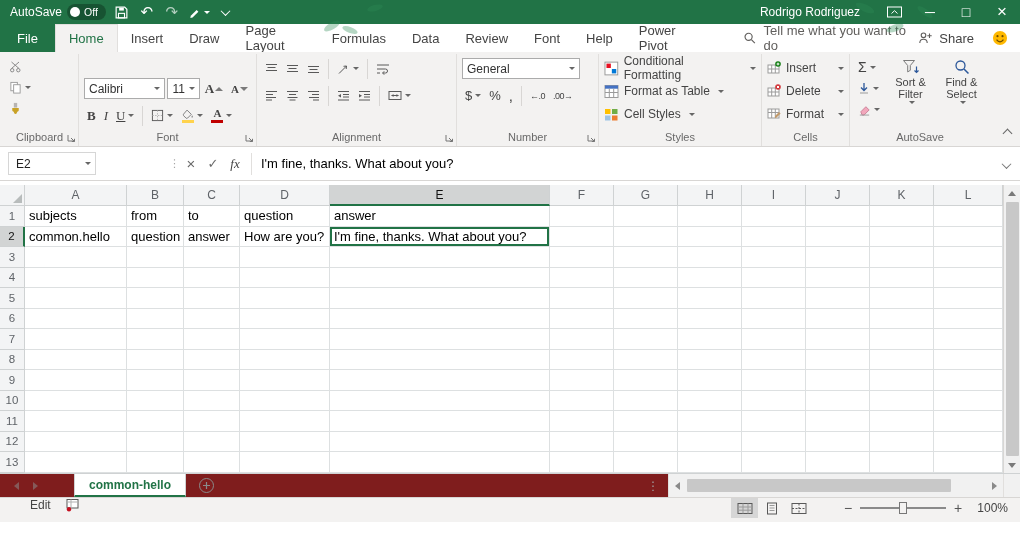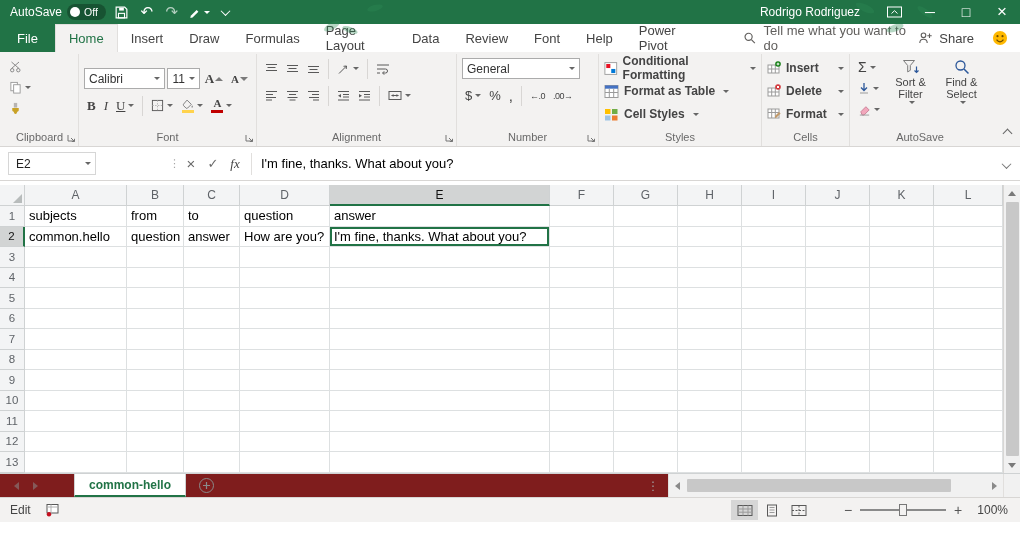--- a/index.html
+++ b/index.html
@@ -45,21 +45,21 @@
   .combo { background:#fff; border:1px solid #ababab; height:21px; display:flex; align-items:center; font-size:12px; color:#333; padding:0 4px; }
   .combo .dd { margin-left:auto; }
   .dd { width:0; height:0; border-left:3px solid transparent; border-right:3px solid transparent; border-top:3.5px solid #666; display:inline-block; margin-left:3px; flex:none; }
   .frow { display:flex; align-items:center; gap:2px; height:25px; }
   .glyphB { font-weight:bold; font-family:"Liberation Serif",serif; font-size:13px; }
   .glyphI { font-style:italic; font-family:"Liberation Serif",serif; font-size:13px; }
   .glyphU { text-decoration:underline; font-family:"Liberation Serif",serif; font-size:13px; }
   .stack { display:flex; flex-direction:column; align-items:center; line-height:10px; }
   .cbar { width:12px; height:3px; display:block; margin-top:1px; }
   .vsep { width:1px; height:20px; background:#d8d6d4; margin:0 3px; }
-  .style-row, .cells-row { display:flex; align-items:center; gap:5px; font-size:12px; color:#444; height:22px;font-weight:bold; }
+  .style-row, .cells-row { display:flex; align-items:center; gap:5px; font-size:12px; color:#444; height:22px; }
   .big-btn { width:48px; display:flex; flex-direction:column; align-items:center; text-align:center; font-size:11px; line-height:12px; color:#444; padding-top:3px; gap:1px; }
   .collapse-ribbon { position:absolute; right:9px; bottom:5px; color:#666; }
   .tiny { font-size:9px; color:#444; letter-spacing:-.5px; }
 
   
   .fbar { height:34px; background:#fff; border-bottom:1px solid #d8d6d4; display:flex; align-items:center; padding:0 6px 0 8px; flex:none; }
   .namebox { width:88px; height:23px; border:1px solid #d6d6d6; display:flex; align-items:center; font-size:12px; color:#222; padding:0 4px 0 7px; }
   .namebox .dd { margin-left:auto; }
   .fb-spacer { width:84px; display:flex; justify-content:flex-end; align-items:center; color:#a6a6a6; font-size:11px; }
   .fbtn { width:22px; text-align:center; font-size:13px; color:#6a6a6a; }
@@ -98,21 +98,21 @@
   .add-sheet { margin-left:12px; display:flex; align-items:center; }
   .hs { margin-left:auto; display:flex; align-items:center; height:100%; }
   .hs-dots { color:#a0a0a0; font-size:12px; margin-right:8px; letter-spacing:1px; }
   .hbar { display:flex; align-items:center; height:100%; border-left:1px solid #e1dfdd; }
   .htrack { width:300px; height:100%; background:#f1f1f1; display:flex; align-items:center; }
   .hthumb { width:88%; height:13px; background:#c8c8c8; border-radius:1px; margin-left:1px; }
   .harrow { width:17px; height:100%; display:flex; align-items:center; justify-content:center; background:#f1f1f1; }
   .hcorner { width:17px; height:100%; background:#f1f1f1; border-left:1px solid #e1dfdd; }
 
   
-  .statusbar { height:25px; background:#f3f2f1; border-top:1px solid #d8d6d4; display:flex; align-items:center; font-size:12px; color:#444; flex:none; }
+  .statusbar { height:25px; background:#f3f2f1; border-top:1px solid #d8d6d4; display:flex; align-items:flex-start; font-size:12px; color:#444; flex:none;padding-left:20px; }
   .sb-mode { padding-left:10px; }
   .sb-macro { margin-left:14px; display:flex; align-items:center; }
   .sb-right { margin-left:auto; display:flex; align-items:center; gap:0; }
   .viewbtn { width:27px; height:20px; display:flex; align-items:center; justify-content:center; }
   .viewbtn.active { background:#d6d6d6; }
   .zoomout, .zoomin { width:20px; text-align:center; font-size:14px; color:#555; }
   .ztrack { width:86px; height:2px; background:#8a8a8a; position:relative; margin:0 2px; }
   .ztick { position:absolute; left:50%; top:-3px; width:1px; height:8px; background:#8a8a8a; }
   .zthumb { position:absolute; left:calc(50% - 4px); top:-5px; width:8px; height:12px; background:#f3f2f1; border:1px solid #777; }
   .sb-zoom { width:46px; text-align:right; padding-right:12px; margin-left:6px; }
@@ -181,22 +181,22 @@
       <span class="winbtn" style="font-size:17px">×</span>
     </div>
   </div>
 
   <div class="tabrow">
     <div style="display:flex">
         <div class="rtab file">File</div>
         <div class="rtab active">Home</div>
         <div class="rtab">Insert</div>
         <div class="rtab">Draw</div>
+        <div class="rtab">Page Layout</div>
         <div class="rtab">Formulas</div>
-        <div class="rtab">Page Layout</div>
         <div class="rtab">Data</div>
         <div class="rtab">Review</div>
         <div class="rtab">Font</div>
         <div class="rtab">Help</div>
         <div class="rtab">Power Pivot</div>
       </div>
     <div class="tellme">
       <svg width="14" height="14" viewBox="0 0 14 14">
           <circle cx="5.8" cy="5.8" r="3.7" fill="none" stroke="#605e5c" stroke-width="1.2"></circle>
           <path d="M8.7 8.7l3.6 3.6" stroke="#605e5c" stroke-width="1.2"></path>
@@ -251,21 +251,21 @@
       <div class="rg-label">Clipboard</div>
       <span class="launcher">
           <svg width="9" height="9" viewBox="0 0 9 9">
             <path d="M1 1v6h6" fill="none" stroke="#767676"></path>
             <path d="M4 4l3.5 3.5M7.5 4.8v2.7H4.8" fill="none" stroke="#767676"></path>
           </svg>
         </span>
     </div>
 
     <div class="rgroup" style="width:178px">
-      <div class="rg-body" style="flex-direction:column; justify-content:center; gap:2px;">
+      <div class="rg-body" style="flex-direction:column; justify-content:flex-end; gap:2px;">
         <div class="frow">
           <div class="combo" style="width:100px">
               <span>Calibri</span>
               <span class="dd"></span>
             </div>
           <div class="combo" style="width:38px">
               <span>11</span>
               <span class="dd"></span>
             </div>
           <span class="rbtn">

